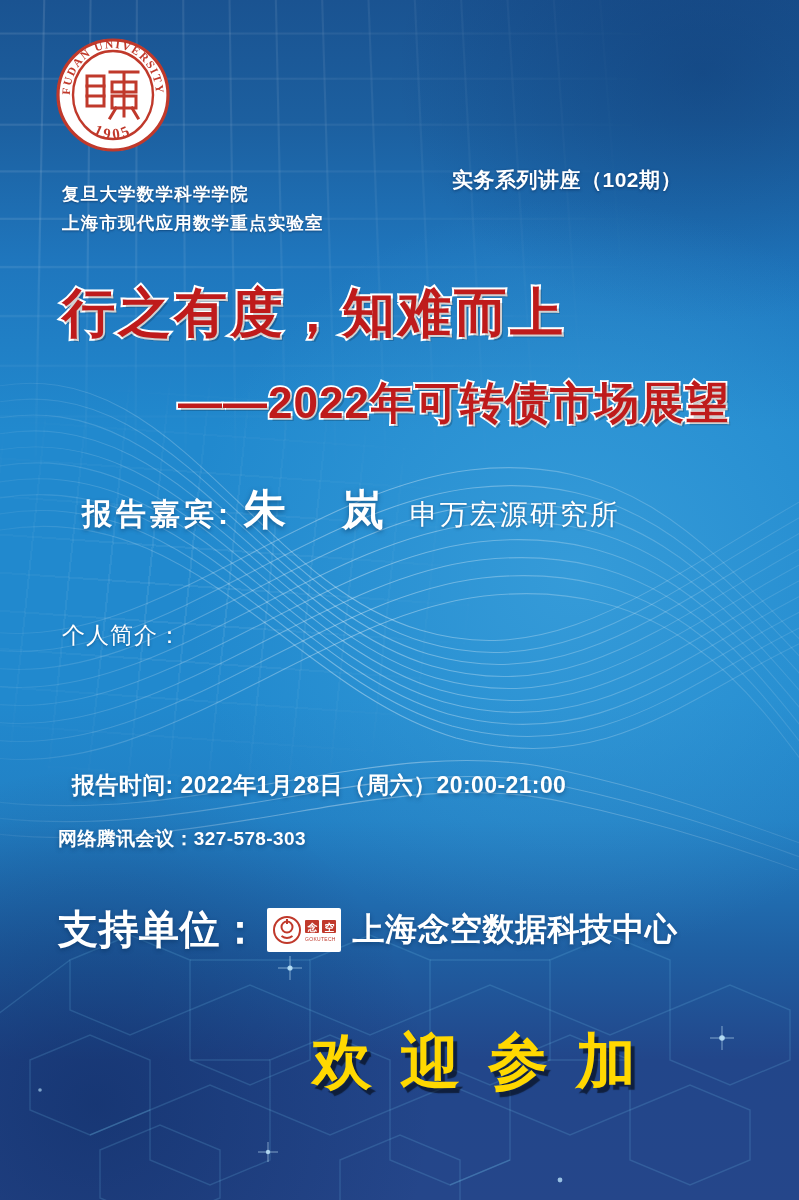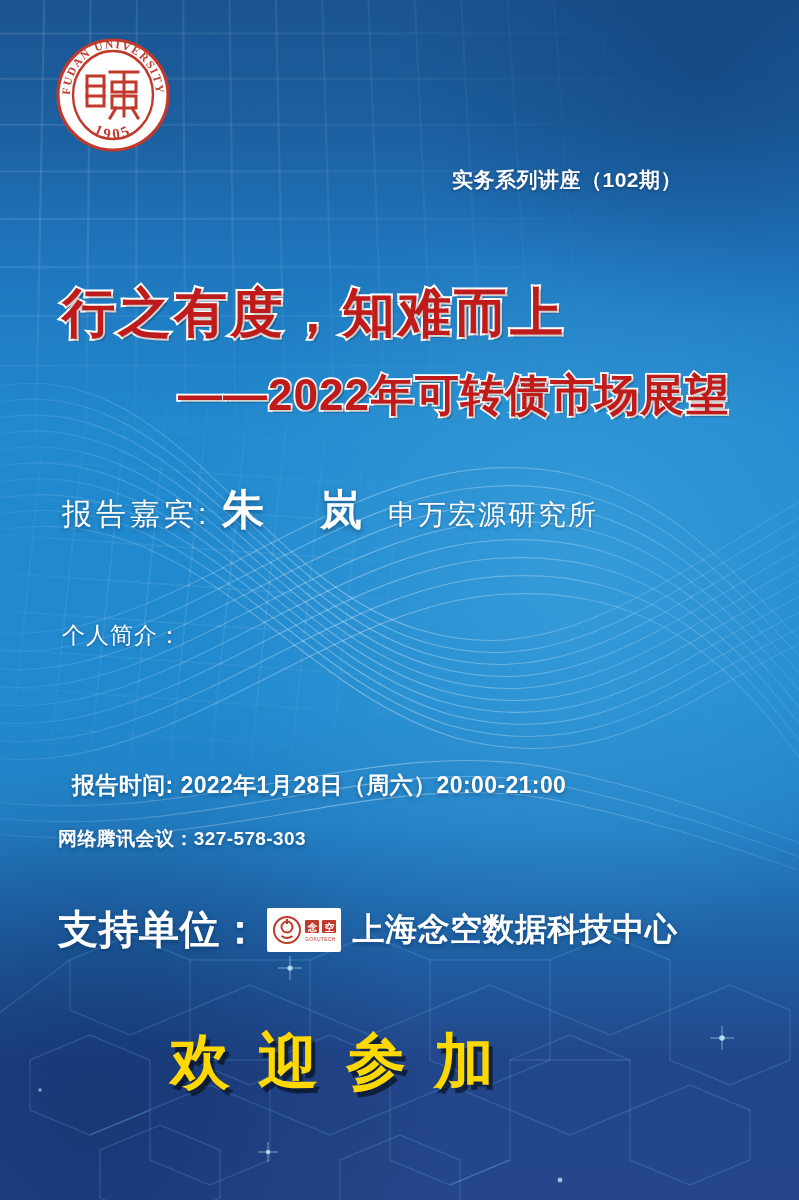--- a/index.html
+++ b/index.html
@@ -84,35 +84,35 @@
 
   .title-main{
     position:absolute;left:62px;top:278px;
     font-size:53px;font-weight:bold;letter-spacing:3px;
     color:#bf1b1b;
     -webkit-text-stroke:4px #ffffff;
     paint-order:stroke fill;
     text-shadow:3px 3px 0 rgba(0,0,0,.18);
   }
   .title-sub{
-    position:absolute;left:178px;top:366px;
+    position:absolute;left:178px;top:374px;
     font-size:44px;font-weight:bold;letter-spacing:1px;
     color:#bf1b1b;
     -webkit-text-stroke:3.5px #ffffff;
     paint-order:stroke fill;
     text-shadow:3px 3px 0 rgba(0,0,0,.18);
     white-space:nowrap;
   }
 
   .speaker-row{
     position:absolute;left:62px;top:482px;
     display:flex;align-items:baseline;color:#fff;white-space:nowrap;
   }
-  .speaker-label{font-size:30px;letter-spacing:4px;font-weight:400;
-    text-shadow:0 2px 4px rgba(0,40,80,.45);}
+  .speaker-label{font-size:30px;letter-spacing:4px;font-weight:700;
+    text-shadow:0 2px 4px rgba(0,40,80,.45);margin-left:20px;}
   .speaker-name{font-size:42px;font-weight:bold;letter-spacing:22px;margin-left:12px;
     text-shadow:0 2px 5px rgba(0,40,80,.5);}
   .speaker-affil{font-size:28px;letter-spacing:2px;margin-left:4px;
     text-shadow:0 1px 3px rgba(0,40,80,.45);}
 
   .bio-label{
     position:absolute;left:62px;top:572px;
     color:#fff;font-size:23px;letter-spacing:1px;
     text-shadow:0 1px 3px rgba(0,40,80,.45);
     margin-top:48px;
@@ -147,21 +147,21 @@
   .sponsor-logo{
     width:74px;height:44px;background:#ffffff;border-radius:2px;
     margin:0 12px 0 6px;display:flex;align-items:center;justify-content:center;
   }
   .sponsor-name{
     color:#fff;font-weight:bold;font-size:32px;letter-spacing:.5px;
     text-shadow:0 2px 4px rgba(0,40,80,.45);
   }
 
   .welcome{
-    position:absolute;left:0;top:1022px;width:664px;text-align:center;
+    position:absolute;left:0;top:1022px;width:664px;text-align:right;
     color:#ffd800;font-weight:bold;font-size:60px;letter-spacing:28px;
     text-indent:28px;
     text-shadow:4px 5px 1px rgba(0,0,0,.55);
   }
 </style>
 </head>
 <body>
 
 <div class="poster">
 
@@ -258,20 +258,24 @@
       <g stroke="#c0392b" stroke-width="3" fill="none" stroke-linecap="square">
         <rect x="33" y="40" width="17" height="30"></rect>
         <path d="M33,50 h17 M33,60 h17"></path>
         <path d="M56,36 h28 M70,36 v44"></path>
         <rect x="58" y="46" width="24" height="10"></rect>
         <rect x="58" y="60" width="24" height="12"></rect>
         <path d="M62,72 l-6,10 M78,72 l6,10"></path>
       </g>
     </svg>
 
+    <div class="org">
+      <div>复旦大学数学科学学院</div>
+      <div>上海市现代应用数学重点实验室</div>
+    </div>
 
     <div class="series">实务系列讲座（102期）</div>
 
     <div class="title-main">行之有度，知难而上</div>
     <div class="title-sub">——2022年可转债市场展望</div>
 
     <div class="speaker-row">
       <span class="speaker-label">报告嘉宾:</span>
       <span class="speaker-name">朱 岚</span>
       <span class="speaker-affil">申万宏源研究所</span>

